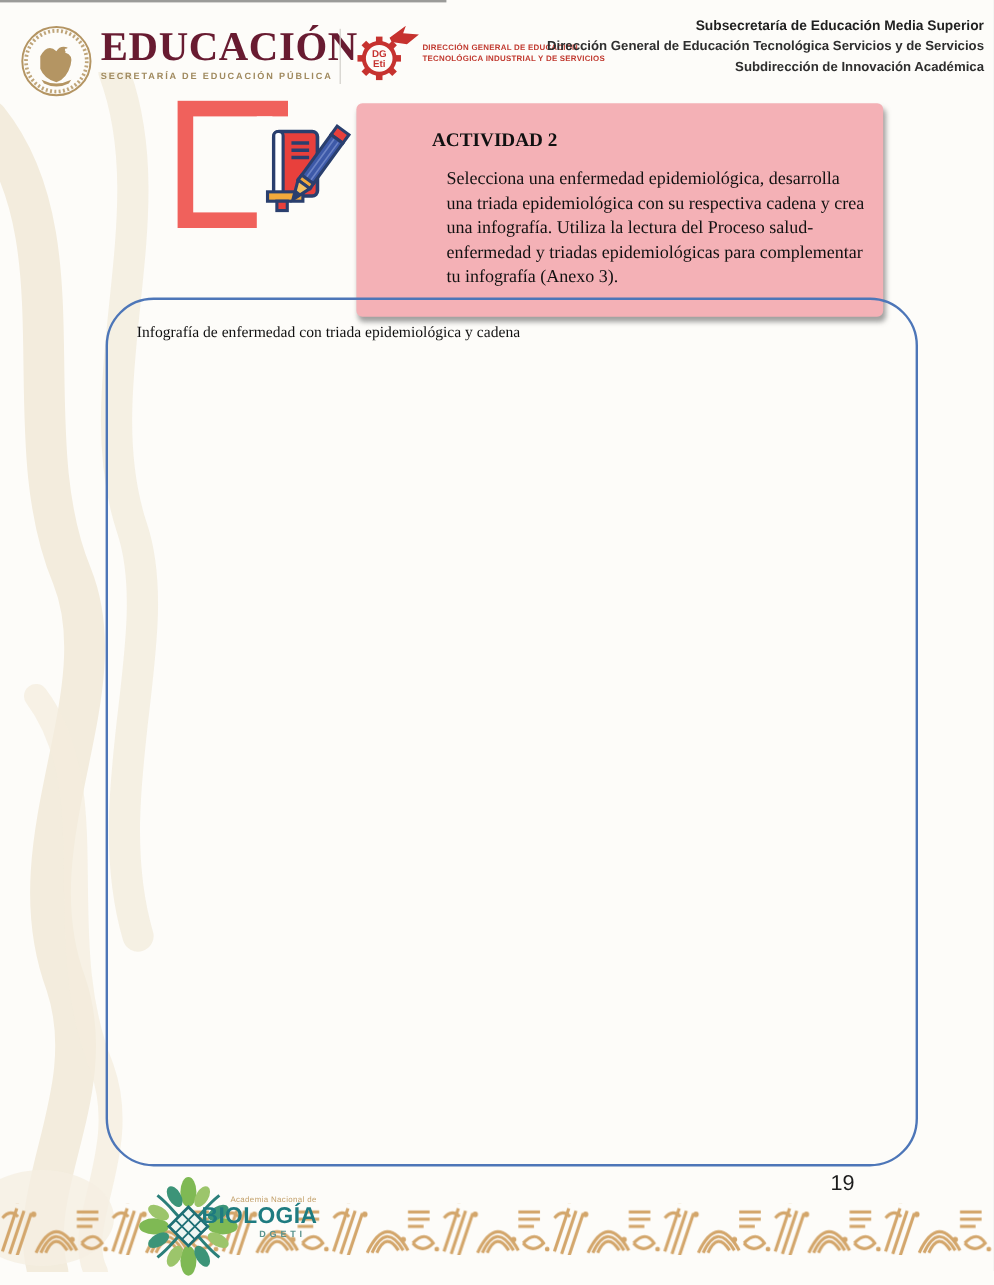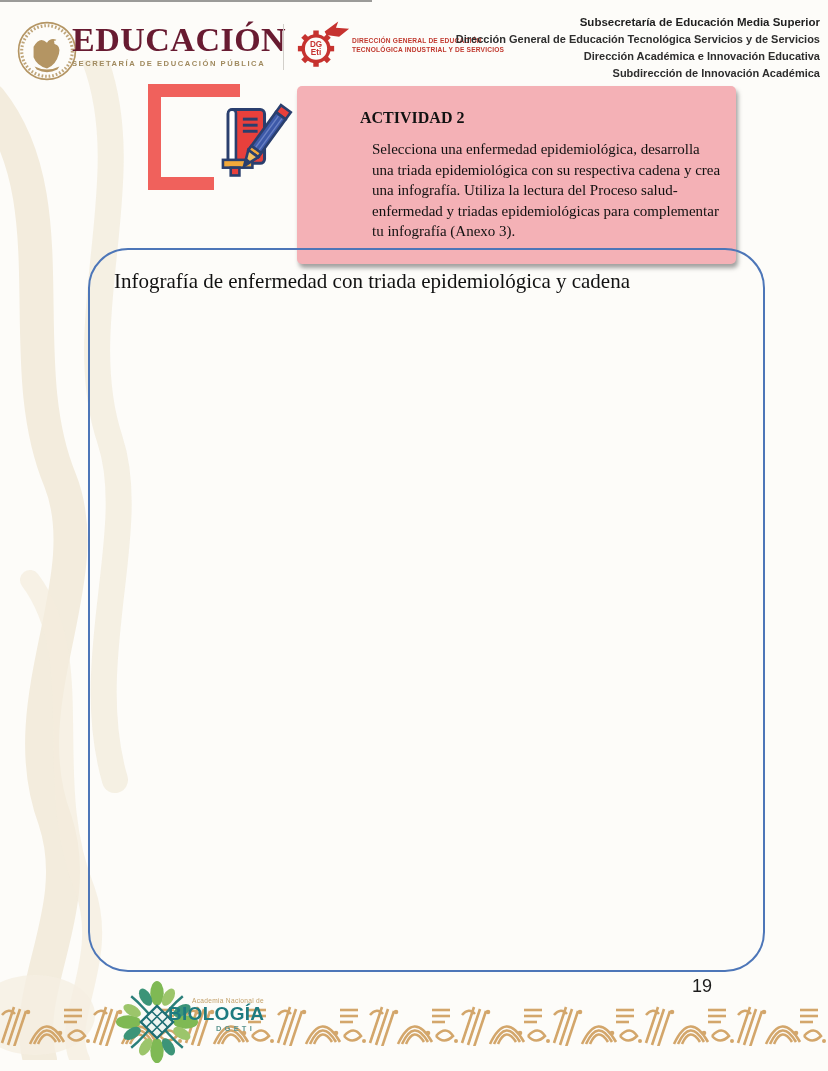--- a/index.html
+++ b/index.html
@@ -4,21 +4,21 @@
 <style>
   html,body{margin:0;padding:0;}
   body{background:#e9e9e9;font-family:"Liberation Serif", serif;}
   #page{
     position:relative;width:828px;height:1071px;margin:0 auto;
     background:#fdfcf9;overflow:hidden;
   }
   
   .scan-line{position:absolute;left:0;top:0;width:372px;height:2px;background:#4a4a4a;opacity:.55;}
   .seal{position:absolute;left:16px;top:20px;width:62px;height:62px;}
-  .sep-block{position:absolute;left:72px;top:22px;width:200px;}
+  .sep-block{position:absolute;left:84px;top:22px;width:200px;}
   .sep-wordmark{
     font-family:"Liberation Serif",serif;font-weight:bold;font-size:34px;
     color:#681b31;letter-spacing:.5px;line-height:36px;
   }
   .sep-subtitle{
     font-family:"Liberation Sans",sans-serif;font-size:7.6px;font-weight:bold;
     color:#a08a5f;letter-spacing:1.55px;margin-top:1px;
   }
   .header-divider{position:absolute;left:283px;top:24px;width:1px;height:46px;background:#d2cfca;}
   .gear{position:absolute;left:292px;top:18px;width:58px;height:54px;}
@@ -51,21 +51,21 @@
     box-shadow:2px 4px 4px rgba(85,85,85,.55);
   }
   .activity-title{font-size:16px;font-weight:bold;color:#111;margin:16px 0 1px 0;}
   .activity-body{font-size:15px;color:#111;line-height:20.5px;margin:12px;width:352px;}
   
   .worksheet-box{
     position:absolute;left:88px;top:248px;width:677px;height:724px;box-sizing:border-box;
     border:2px solid #4d76b8;border-radius:40px;background:transparent;
   }
   .worksheet-prompt{
-    position:absolute;left:24px;top:19px;font-size:21px;color:#111;
+    position:absolute;left:24px;top:19px;font-size:13px;color:#111;
   }
   
   .page-number{
     position:absolute;left:692px;top:976px;
     font-family:"Liberation Sans",sans-serif;font-size:18px;color:#1c1c1c;
   }
   .band{position:absolute;left:0;top:1003px;width:828px;height:43px;}
   .academy-logo{position:absolute;left:114px;top:979px;width:180px;height:90px;}
   .rosette{position:absolute;left:0;top:0;width:86px;height:86px;}
   .academy-text{position:absolute;left:54px;top:18px;width:126px;text-align:left;}
@@ -137,21 +137,20 @@
   </svg>
 
   <div class="dgeti-name">
     <div>DIRECCIÓN GENERAL DE EDUCACIÓN</div>
     <div>TECNOLÓGICA INDUSTRIAL Y DE SERVICIOS</div>
   </div>
 
   <div class="hierarchy">
     <div class="hl1">Subsecretaría de Educación Media Superior</div>
     <div>Dirección General de Educación Tecnológica Servicios y de Servicios</div>
-    <div>Dirección Académica e Innovación Educativa</div>
     <div>Subdirección de Innovación Académica</div>
   </div>
 
   <div class="act-frame"></div>
   <div class="act-icon-patch">
     <svg width="78" height="96" viewBox="0 0 90 100">
 
       <rect x="14" y="8" width="42" height="62" rx="5" fill="#e8403c" stroke="#2a3f6e" stroke-width="3.5"></rect>
       <rect x="14" y="8" width="9" height="62" rx="4" fill="#ffffff" stroke="#2a3f6e" stroke-width="3"></rect>
       <g stroke="#2a3f6e" stroke-width="3.4">

